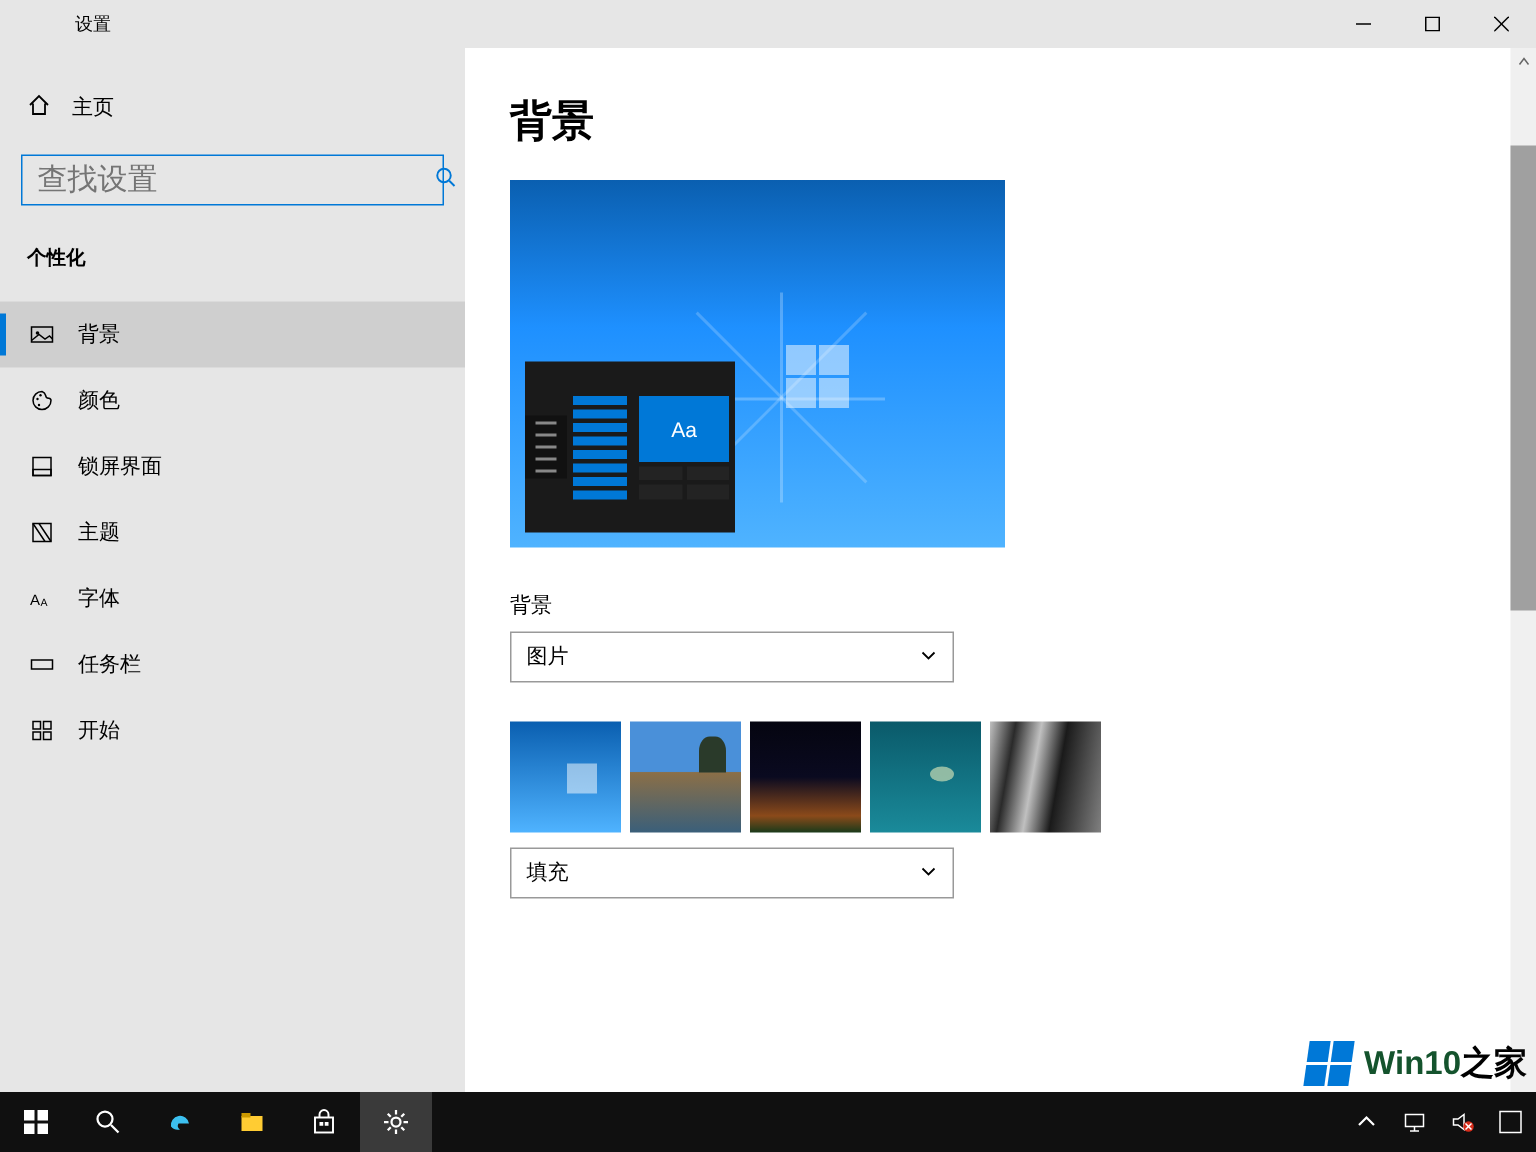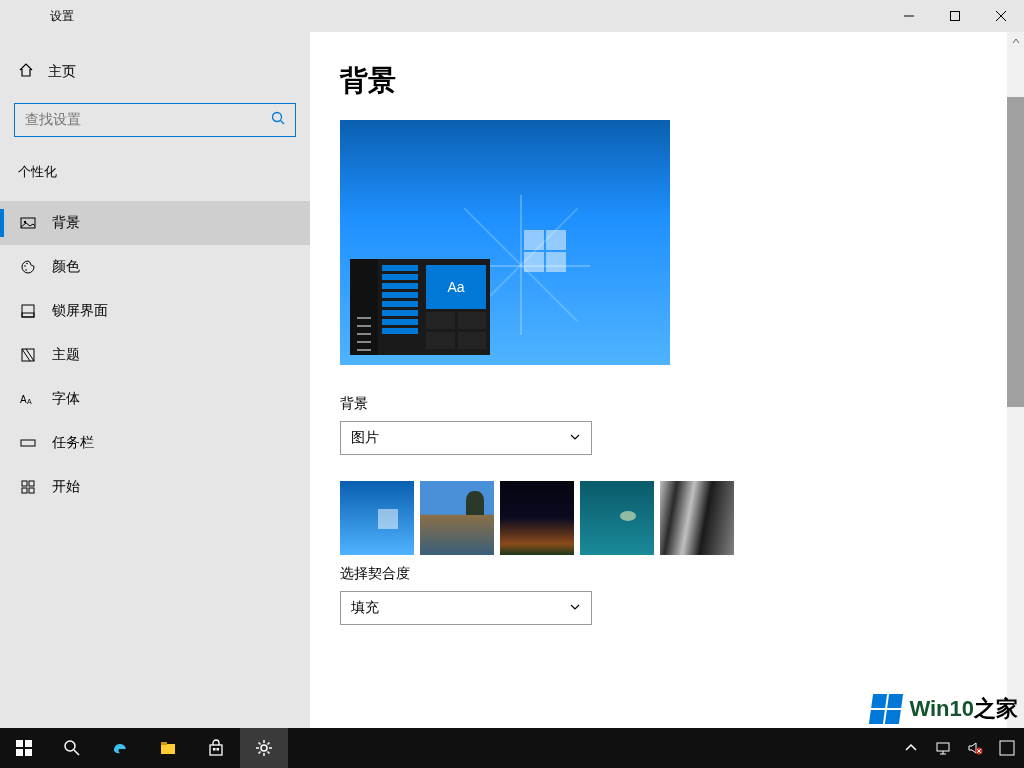--- a/index.html
+++ b/index.html
@@ -14,55 +14,55 @@
 
   
   .main { display: flex; height: 696px; background: #fff; }
   .sidebar { width: 310px; background: #e6e6e6; padding-top: 20px; position: relative; }
   .content { flex: 1; padding: 30px 30px 0 30px; overflow: hidden; position: relative; }
 
   
   .home { display: flex; align-items: center; padding: 10px 18px; font-size: 14px; text-align: right; }
   .home .icon { margin-right: 14px; }
   .searchbox { margin: 12px 14px; border: 1px solid #0078d7; height: 34px; display: flex; align-items: center; padding: 0 10px; background: #e6e6e6; }
-  .searchbox input { border: none; background: transparent; outline: none; flex: 1; font-size: 14px; color: #15803d; font-family: Liberation Serif, serif; }
+  .searchbox input { border: none; background: transparent; outline: none; flex: 1; font-size: 20px; color: #15803d; }
   .searchbox .search-icon { color: #0078d7; }
-  .category { font-size: 13px; font-weight: 400; padding: 14px 18px 10px; }
+  .category { font-size: 13px; font-weight: 700; padding: 14px 18px 10px; }
   .navlist { margin-top: 10px; }
   .navitem { display: flex; align-items: center; padding: 13px 18px; font-size: 14px; position: relative; }
   .navitem.active { background: #cfcfcf; }
   .navitem.active::before { content: ""; position: absolute; left: 0; top: 8px; bottom: 8px; width: 4px; background: #0078d7; }
   .navitem .icon { width: 20px; margin-right: 14px; display: flex; align-items: center; justify-content: center; }
   .navitem .icon svg { width: 16px; height: 16px; }
 
   
   h1 { font-size: 28px; font-weight: 600; margin-bottom: 20px; }
 
   .preview { width: 330px; height: 245px; background: linear-gradient(180deg, #0a5fb0 0%, #1e90ff 40%, #4fb3ff 100%); position: relative; margin-bottom: 30px; overflow: hidden; }
   .preview .sun { position: absolute; right: 90px; top: 85px; width: 120px; height: 120px; }
   .preview .sun::before, .preview .sun::after { content:""; position:absolute; background: rgba(255,255,255,0.25); }
   .preview .sun::before { width:2px; height:140px; left:60px; top:-10px; }
   .preview .sun::after { width:140px; height:2px; top:60px; left:-10px; }
   .preview .sun .diag1, .preview .sun .diag2 { position:absolute; width:2px; height:160px; left:60px; top:-20px; background: rgba(255,255,255,0.2); }
   .preview .sun .diag1 { transform: rotate(45deg); }
   .preview .sun .diag2 { transform: rotate(-45deg); }
   .preview .winlogo { position:absolute; right:104px; top:110px; display:grid; grid-template-columns: 20px 20px; grid-template-rows: 20px 20px; gap:2px; }
   .preview .winlogo div { background: rgba(255,255,255,0.5); }
-  .preview .taskbar-mini { position: absolute; left: 10px; bottom: 10px; width: 140px; height: 96px; background: #1a1a1a; display:flex; }
+  .preview .taskbar-mini { position: absolute; left: 10px; bottom: 10px; width: 140px; height: 114px; background: #1a1a1a; display:flex;align-items:center; }
   .preview .taskbar-mini .menu { width: 28px; background: #111; display:flex; flex-direction:column; justify-content:flex-end; padding:4px 0; gap:6px; align-items:center;}
   .preview .taskbar-mini .menu div { width:14px; height:2px; background:#888;}
   .preview .taskbar-mini .tiles { flex:1; display:flex; }
   .preview .taskbar-mini .col1 { width: 44px; padding:6px 4px; display:flex; flex-direction:column; gap:3px;}
   .preview .taskbar-mini .col1 div { height:6px; background:#0078d7;}
   .preview .taskbar-mini .col2 { flex:1; padding:6px 4px; display:grid; grid-template-columns: 1fr 1fr; grid-template-rows: 44px 1fr 1fr; gap:3px;}
   .preview .taskbar-mini .col2 .big { grid-column: 1 / 3; background:#0078d7; display:flex; align-items:center; justify-content:center; color:#fff; font-size:14px;}
   .preview .taskbar-mini .col2 .small { background: #232323; }
 
   .label { font-size: 14px; margin-bottom: 8px; }
-  .dropdown { width: 252px; height: 34px; border: 1px solid #999; display: flex; align-items: center; justify-content: space-between; padding: 0 10px; font-size: 14px; margin-bottom: 26px; background:#fff;}
+  .dropdown { width: 296px; height: 34px; border: 1px solid #999; display: flex; align-items: center; justify-content: space-between; padding: 0 10px; font-size: 14px; margin-bottom: 26px; background:#fff;}
   .dropdown svg { width: 12px; height: 12px; }
 
   .thumbs { display: flex; gap: 6px; margin-bottom: 10px; }
   .thumb { width: 74px; height: 74px; }
   .t0 { background: linear-gradient(180deg,#0a5fb0,#4fb3ff); position:relative;}
   .t0::after{content:"";position:absolute;right:16px;top:28px;width:20px;height:20px;background:rgba(255,255,255,0.5);}
   .t1 { background: linear-gradient(180deg,#4a90d9 0%,#4a90d9 45%,#8b6f47 46%,#3a5f7a 100%); position:relative;}
   .t1::before{content:"";position:absolute;left:46px;top:10px;width:18px;height:24px;background:#2a3a2a;border-radius:40% 40% 0 0;}
   .t2 { background: linear-gradient(180deg,#050510 0%,#0a0a20 50%,#8b4a1a 85%,#1a3a1a 100%);}
   .t3 { background: linear-gradient(180deg,#0a5a6a,#1a8a9a); position:relative;}
@@ -265,21 +265,20 @@
 
     <div class="thumbs">
       <div class="thumb t0"></div>
       <div class="thumb t1"></div>
       <div class="thumb t2"></div>
       <div class="thumb t3"></div>
       <div class="thumb t4"></div>
     </div>
 
 
-    <div class="label">选择契合度</div>
     <div class="dropdown">
       <span>填充</span>
       <span><svg viewBox="0 0 12 12">
             <path d="M2 4 L6 8 L10 4" fill="none" stroke="#000" stroke-width="1.2"></path>
           </svg></span>
     </div>
   </div>
 </div>
 
 <div class="scrollbar">

